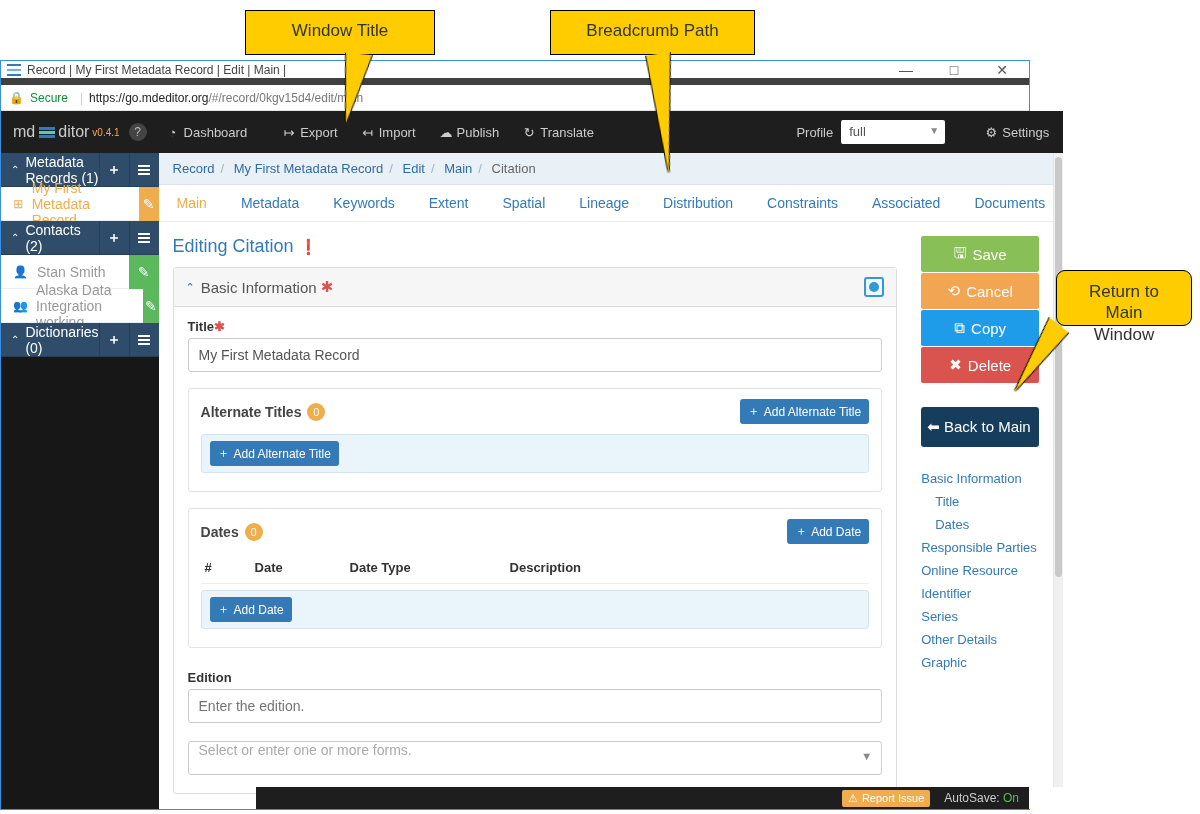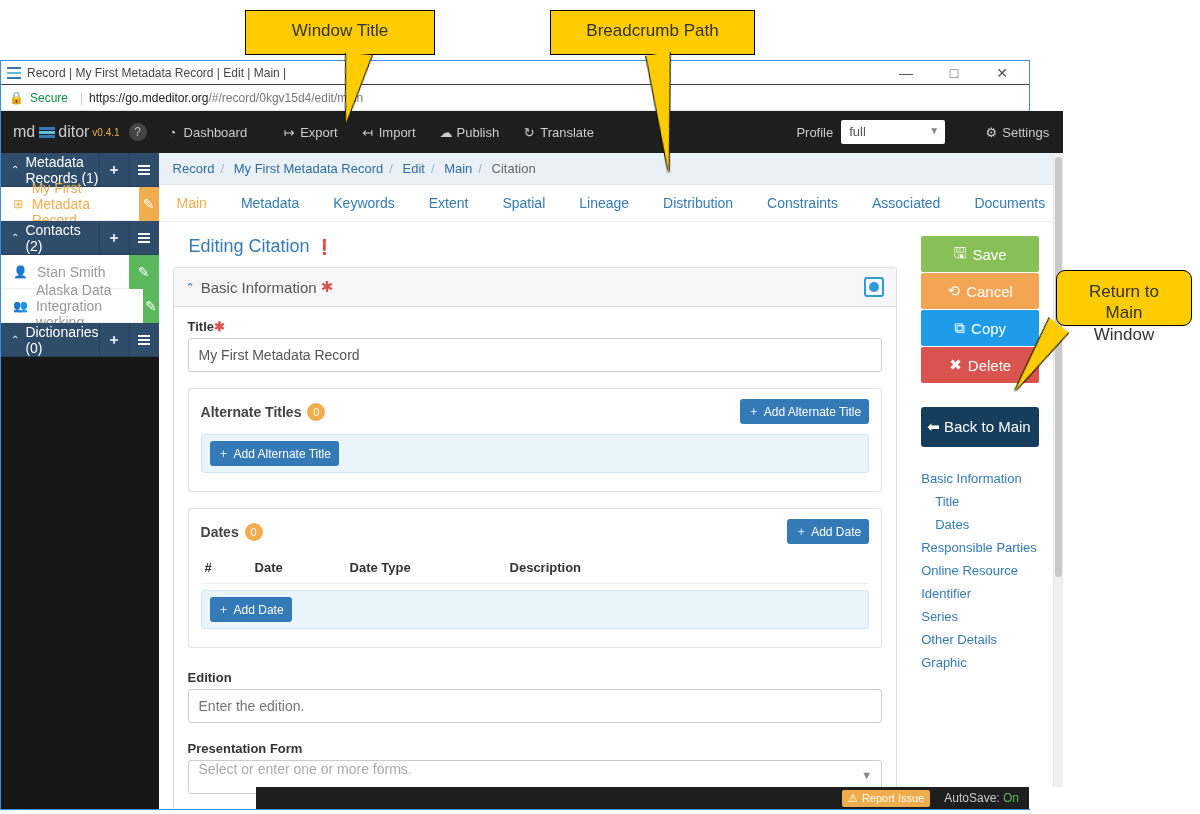--- a/index.html
+++ b/index.html
@@ -26,21 +26,21 @@
   .callout { position: absolute; background: var(--callout); border: 1px solid #000; padding: 10px 28px; font-size: 17px; text-align: center; z-index: 50; }
   .callout .tail { position: absolute; width: 0; height: 0; }
   .callout-a { left: 245px; top: 10px; width: 190px; height: 45px; }
   .callout-a .tail { left: 100px; top: 43px; border-left: 6px solid transparent; border-right: 20px solid transparent; border-top: 70px solid var(--callout); filter: drop-shadow(1px 0 0 #000) drop-shadow(-1px 0 0 #000); transform: rotate(5deg); transform-origin: top; }
   .callout-b { left: 550px; top: 10px; width: 205px; height: 45px; }
   .callout-b .tail { left: 95px; top: 43px; border-left: 6px solid transparent; border-right: 18px solid transparent; border-top: 120px solid var(--callout); filter: drop-shadow(1px 0 0 #000) drop-shadow(-1px 0 0 #000); transform: rotate(-8deg); transform-origin: top; }
   .callout-c { right: 8px; top: 270px; width: 136px; height: 56px; line-height: 1.25; border-radius: 9px; }
   .callout-c .tail { left: -10px; top: 54px; border-left: 18px solid transparent; border-right: 6px solid transparent; border-top: 80px solid var(--callout); filter: drop-shadow(1px 0 0 #000) drop-shadow(-1px 0 0 #000); transform: rotate(38deg); transform-origin: top; }
   
   .browser { position: absolute; left: 0; top: 60px; width: 1030px; height: 750px; border: 1px solid #3a8de0; background: #fff; }
-  .browser-titlebar { height: 24px; background: #fff; display: flex; align-items: center; padding: 0 6px; font-size: 12px; color: #444; border-bottom: 1px solid #404040; }
+  .browser-titlebar { height: 24px; background: #fff; display: flex; align-items: center; padding: 0 6px; font-size: 12px; color: #444; border-bottom: 7px solid #404040; }
   .titlebar-icon { width: 14px; height: 12px; margin-right: 6px; display: inline-flex; flex-direction: column; justify-content: space-between; }
   .titlebar-icon span { height: 2px; background: #337ab7; }
   .titlebar-icon span:nth-child(2){ background:#5bc0de;}
   .win-controls { margin-left: auto; display:flex; gap: 18px; padding-right: 6px; font-size: 14px; color: #555;}
   .win-controls span { width: 30px; text-align: center; }
   .browser-urlbar { height: 26px; display: flex; align-items: center; padding: 0 8px; font-size: 12px; border-bottom: 1px solid #e5e5e5; }
   .lock { color: #0a8f3c; margin-right: 6px; font-size: 12px; }
   .secure { color: #0a8f3c; margin-right: 6px; }
   .urlbar-sep { color: #ccc; margin: 0 6px; }
   .url-host { color: #222; }
@@ -77,21 +77,21 @@
   .profile-select .caret { position:absolute; right:6px; top:5px; color:#888; font-size:10px;}
   .settings { margin-left: 40px; display:flex; align-items:center; gap:5px;}
   .breadcrumb-bar { background:#e9f0f6; border-bottom:1px solid #dbe4ee; padding: 8px 14px; font-size:13px; color:#2e6da4;}
   .breadcrumb-bar .sep { color:#9cb5cb; margin: 0 6px;}
   .breadcrumb-bar .current { color:#666;}
   .tabsrow { display:flex; gap: 34px; padding: 10px 18px; border-bottom:1px solid #eee; font-size: 14px;}
   .tabsrow .tab { color: var(--accent-blue);}
   .tabsrow .tab.active { color: var(--orange);}
   .content-wrap { display:flex; gap: 24px; padding: 14px 24px 20px 14px; overflow:hidden; flex:1;}
   .center-col { flex:1; min-width:0;}
-  .page-subtitle { color: var(--accent-blue); font-size:18px; margin: 0 0 10px 16px; display:flex; align-items:center; gap:6px;}
+  .page-subtitle { color: var(--accent-blue); font-size:18px; margin: 0 0 10px 0; display:flex; align-items:center; gap:6px;}
   .page-subtitle .bang { color:#e06b22; font-size:15px;}
   .panel { border:1px solid var(--panel-border); border-radius:3px; margin-bottom: 14px;}
   .panel-head { background:#f6f6f6; padding:9px 12px; display:flex; align-items:center; font-size:15px; color:#555; border-bottom:1px solid var(--panel-border);}
   .panel-head .chev { color:#2e6da4; font-size:11px; margin-right:6px;}
   .panel-head .req { color:var(--red); margin-left:4px;}
   .panel-head .sq-toggle { margin-left:auto; width:20px;height:20px;border:2px solid #2e9bd6;border-radius:3px;display:flex;align-items:center;justify-content:center;}
   .panel-head .sq-toggle .dot{ width:10px;height:10px;border-radius:50%;background:#2e9bd6;}
   .panel-body { padding: 12px 14px 18px;}
   .field-label { font-size:13px; color:#333; font-weight:bold; margin-bottom:4px;}
   .field-label .req{ color:var(--red);}
@@ -357,21 +357,20 @@
                       </button>
                   </div>
                 </div>
 
                 <div style="margin-top:22px;">
                   <div class="field-label">Edition</div>
                   <input class="text-input placeholder" placeholder="Enter the edition." style="">
                 </div>
 
                 <div style="margin-top:18px; position:relative;">
-                  <div class="field-label">Presentation Form</div>
                   <div style="position:relative;">
                     <div class="select-input">Select or enter one or more forms.</div>
                     <span class="select-caret">▼</span>
                   </div>
                 </div>
 
               </div>
             </div>
           </div>
 

